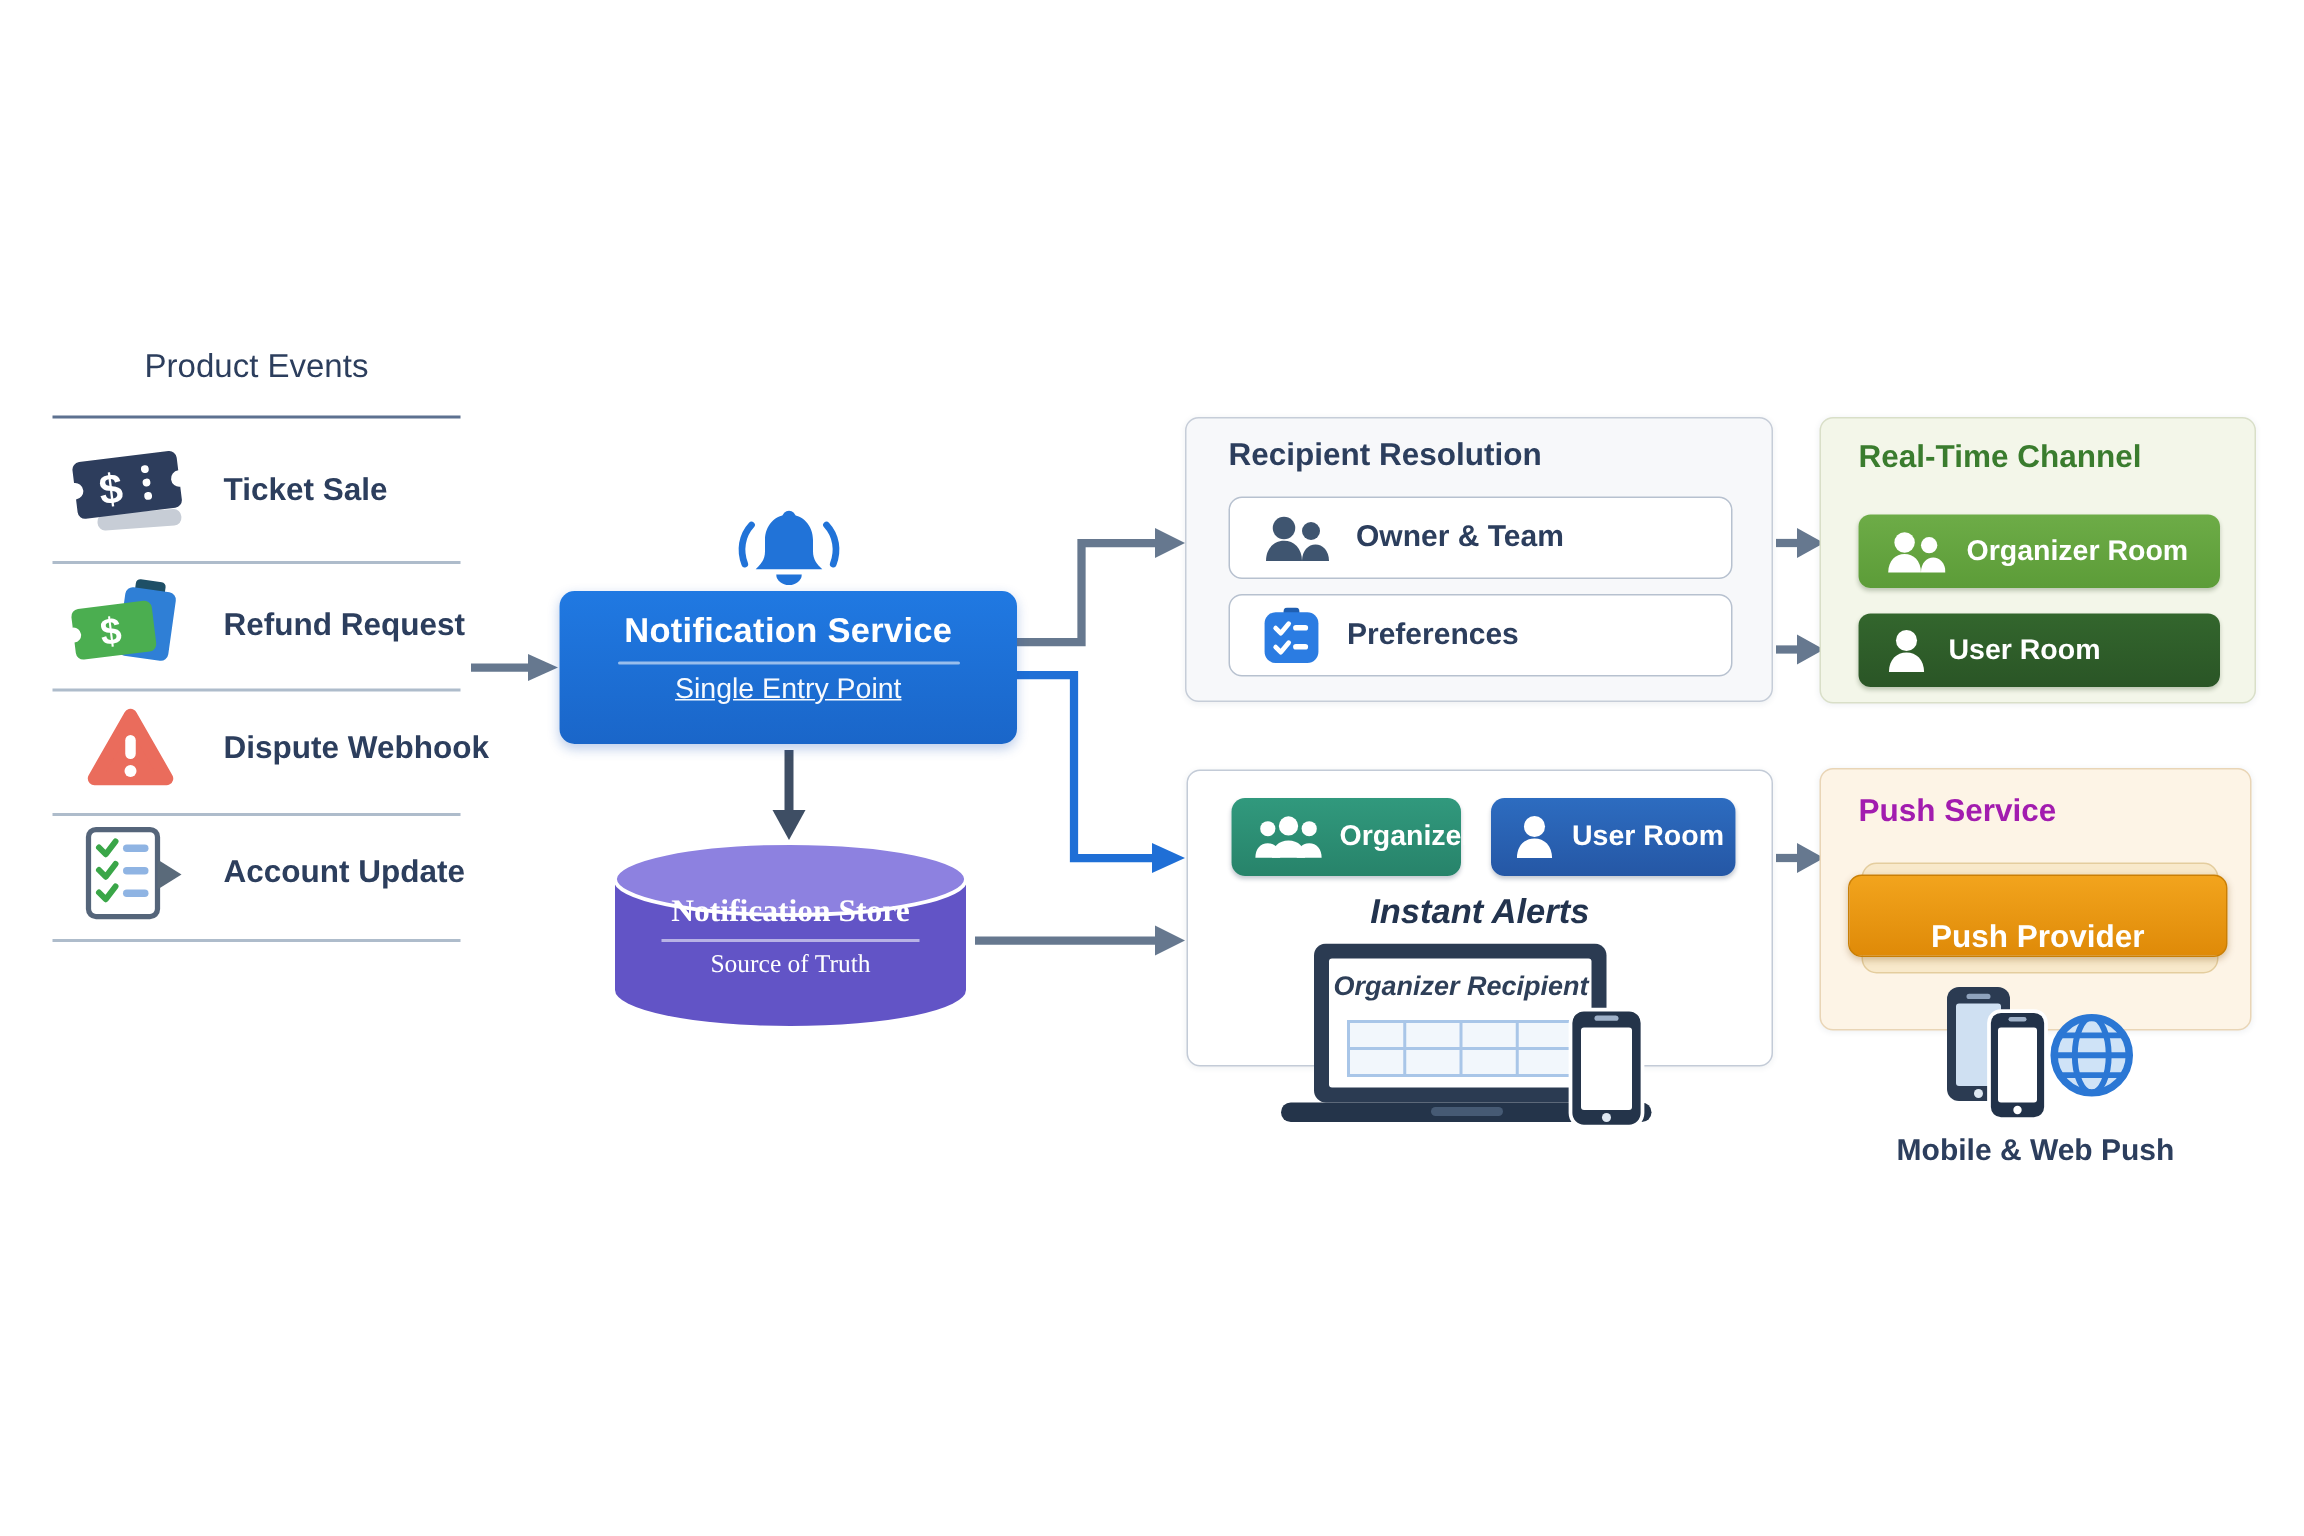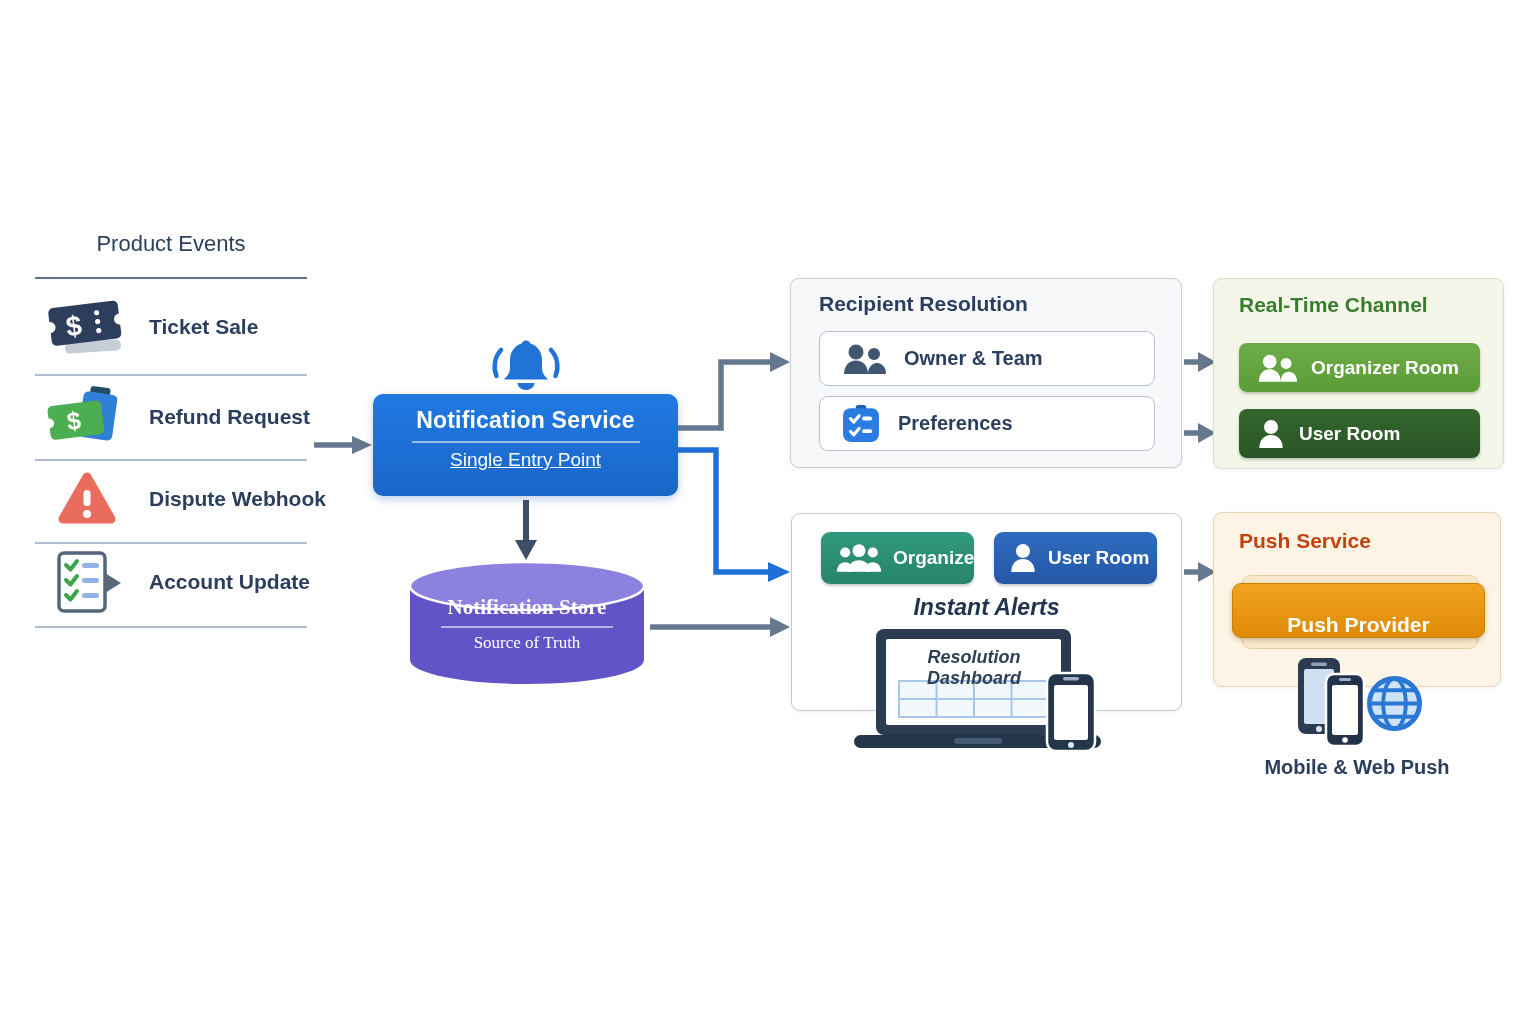--- a/index.html
+++ b/index.html
@@ -69,21 +69,21 @@
   .chip-org { left:29px; width:153px; background:linear-gradient(180deg,#31997d,#27836a); }
   .chip-usr { left:202px; width:163px; background:linear-gradient(180deg,#2d6cc0,#2557a5); }
   .hub-caption { position:absolute; top:80px; left:0; width:100%; text-align:center; font-size:23px; font-weight:bold;
                  font-style:italic; color:#22334e; }
   .laptop-wrap { position:absolute; left:62px; top:115px; width:250px; height:124px; }
   .dash-title { position:absolute; left:94px; top:133px; width:176px; text-align:center; font-size:18px;
                 font-style:italic; font-weight:600; color:#2e3f58; }
 
   
   .push-box { left:1213px; top:512px; width:288px; height:175px; background:#fdf4e6; border:1.5px solid #e9d5b6; }
-  .push-title { color:#c2410c; }
+  .push-title { color:#a21caf; }
   .push-back { position:absolute; left:27px; top:62px; width:238px; height:74px; background:#f8e9cb;
                border:1.5px solid #e4cd9e; border-radius:10px; }
   .push-front { position:absolute; left:18px; top:70px; width:253px; height:55px; border-radius:9px;
                 background:linear-gradient(180deg,#f2a41d,#df8a08); border:1px solid #c97f06;
                 box-shadow:0 2px 5px rgba(120,70,0,.3); color:#fff; font-size:21px; font-weight:bold;
                 display:flex; align-items:flex-end; justify-content:center; }
   .devices-phones { left:1298px; top:658px; width:68px; height:92px; }
   .devices-globe { left:1366px; top:675px; width:57px; height:57px; }
   .devices-caption { left:1213px; top:756px; width:288px; text-align:center; font-size:20px; font-weight:bold; color:#2c3e5d; }
 </style>
@@ -321,21 +321,21 @@
           <line x1="45" y1="70" x2="195" y2="70"></line>
         </g>
         <rect x="0" y="106" width="247" height="13" rx="6.5" fill="#24344a"></rect>
         <rect x="100" y="109" width="48" height="6" rx="3" fill="#465a74"></rect>
         <rect x="193" y="44" width="48" height="78" rx="9" fill="#24344a" stroke="#ffffff" stroke-width="2.5"></rect>
         <rect x="200" y="56" width="34" height="55" rx="2" fill="#ffffff"></rect>
         <rect x="209" y="48" width="16" height="3.5" rx="1.75" fill="#9fb1c8"></rect>
         <circle cx="217" cy="116" r="3" fill="#dfe8f2"></circle>
       </svg>
     </span>
-    <div class="dash-title">Resolution Dashboard</div>
+    <div class="dash-title">Organizer Recipient</div>
   </section>
 
   <section class="abs group-box push-box">
     <div class="group-title push-title" style="left:25px; top:16px;">Push Service</div>
     <div class="push-back"></div>
     <div class="push-front">
       <span>Push Provider</span>
     </div>
   </section>
 

